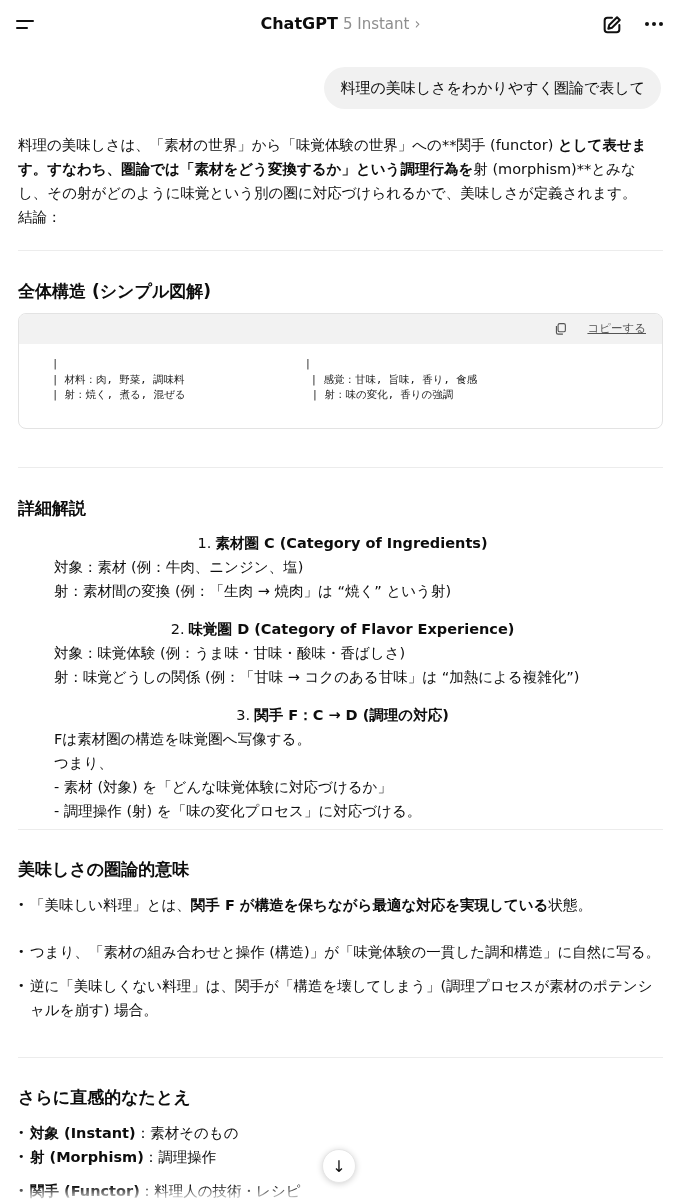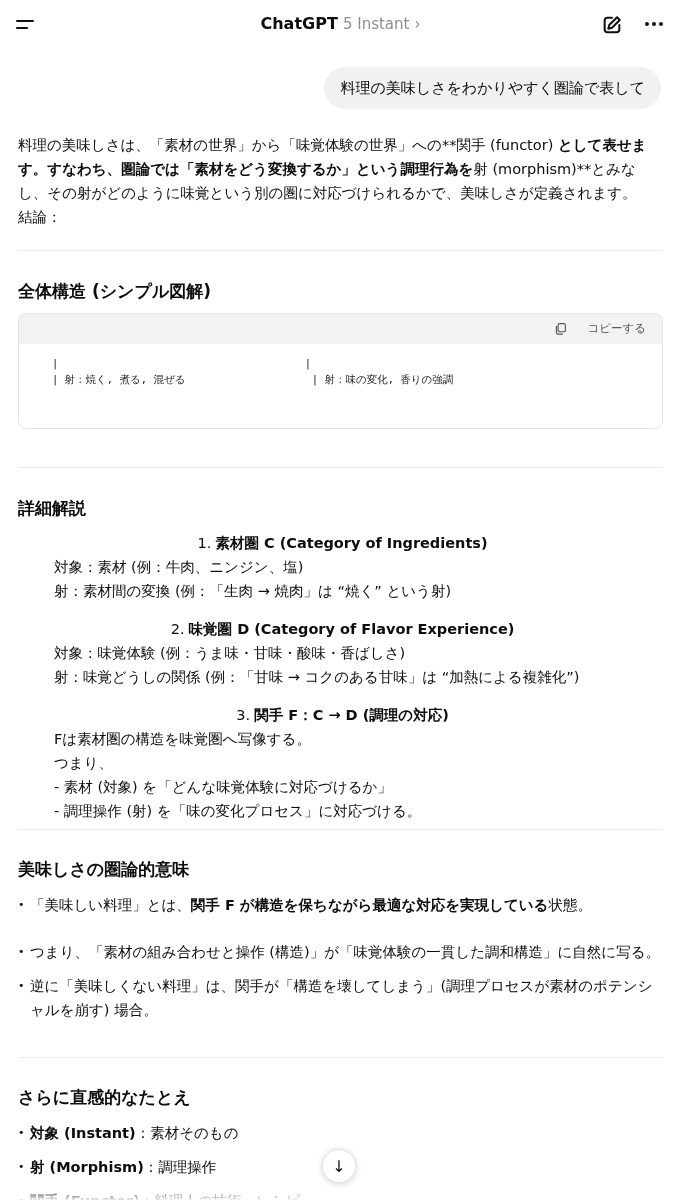--- a/index.html
+++ b/index.html
@@ -20,21 +20,21 @@
   .user-bubble { position: absolute; right: 20px; top: 67px; height: 42px; padding: 0 16px; background: #f1f1f1; border-radius: 21px; font-size: 15px; line-height: 42px; }
 
   .content { position: absolute; left: 18px; width: 645px; font-size: 14.5px; line-height: 24px; }
   .conclusion { top: 133px; }
   .conclusion b { font-weight: bold; }
   hr.sep { position: absolute; left: 18px; width: 645px; border: none; border-top: 1px solid #ececec; }
   h3 { position: absolute; left: 18px; font-size: 17px; font-weight: bold; }
 
   .code-block { position: absolute; left: 18px; top: 313px; width: 645px; height: 116px; border: 1px solid #e3e3e3; border-radius: 8px; overflow: hidden; }
   .code-head { height: 30px; background: #f2f2f2; position: relative; }
-  .copy-btn { position: absolute; right: 16px; top: 7px; font-size: 11.5px; color: #555; display: flex; align-items: center; gap: 20px; cursor: pointer; }
+  .copy-btn { position: absolute; right: 16px; top: 7px; font-size: 11.5px; color: #555; display: flex; align-items: center; gap: 20px; cursor: pointer; text-decoration: underline; }
   .code-body { padding: 12px 14px; font-family: "DejaVu Sans Mono", "Liberation Mono", monospace; font-size: 10.5px; line-height: 15.5px; white-space: pre; color: #1a1a1a; }
 
   .list { position: absolute; left: 18px; width: 645px; font-size: 14.5px; line-height: 24px; }
   .list .item-title { font-weight: bold; text-align: center; }
   .list .num { display: inline-block; width: 22px; font-weight: normal; }
   .list .sub { padding-left: 36px; }
 
   .bullets { position: absolute; left: 18px; width: 645px; font-size: 14.5px; line-height: 24px; }
   .bullets .b { position: relative; padding-left: 12px; }
   .bullets .b::before { content: "•"; position: absolute; left: 0; top: 0; font-size: 11px; }
@@ -81,21 +81,21 @@
 <div class="code-block">
   <div class="code-head">
     <div class="copy-btn">
       <svg width="13" height="13" viewBox="0 0 16 16" fill="none" stroke="#555" stroke-width="1.4">
           <rect x="5" y="2" width="9" height="10" rx="2"></rect>
           <path d="M3 5v8a2 2 0 0 0 2 2h6"></path>
         </svg>
       <span>コピーする</span>
     </div>
   </div>
-  <div class="code-body"><div>   |                                       |</div><div>   | 射：焼く, 煮る, 混ぜる                    | 射：味の変化, 香りの強調</div></div>
+  <div class="code-body"><div>   |                                       |</div><div>   | 材料：肉, 野菜, 調味料                    | 感覚：甘味, 旨味, 香り, 食感</div><div>   | 射：焼く, 煮る, 混ぜる                    | 射：味の変化, 香りの強調</div></div>
 </div>
 
 <hr class="sep" style="top:467px">
 
 <h3 style="top:497px">詳細解説</h3>
 
 <div class="list" style="top:531px">
   <div>
     <div class="item-title"><span class="num">1.</span><span>素材圏 C (Category of Ingredients)</span></div>
     <div class="sub">対象：素材 (例：牛肉、ニンジン、塩)</div>
@@ -124,20 +124,20 @@
   <div class="b" style="margin-top:23px"><span>つまり、「素材の組み合わせと操作 (構造)」が「味覚体験の一貫した調和構造」に自然に写る。</span></div>
   <div class="b" style="margin-top:10px"><span>逆に「美味しくない料理」は、関手が「構造を壊してしまう」(調理プロセスが素材のポテンシャルを崩す) 場合。</span></div>
 </div>
 
 <hr class="sep" style="top:1057px">
 
 <h3 style="top:1086px">さらに直感的なたとえ</h3>
 
 <div class="bullets" style="top:1121px">
   <div class="b"><b>対象 (Instant)</b><span>：素材そのもの</span></div>
-  <div class="b" style="margin-top:10px"><b>射 (Morphism)</b><span>：調理操作</span></div>
+  <div class="b" style=""><b>射 (Morphism)</b><span>：調理操作</span></div>
   <div class="b" style="margin-top:10px"><b>関手 (Functor)</b><span>：料理人の技術・レシピ</span></div>
 </div>
 
 <div class="fade"></div>
 <div class="scroll-btn">
     <span>↓</span>
   </div>
 
 </body></html>

